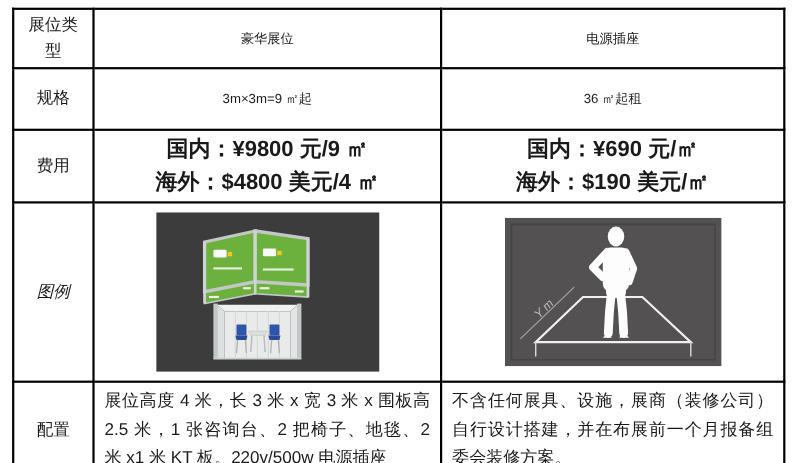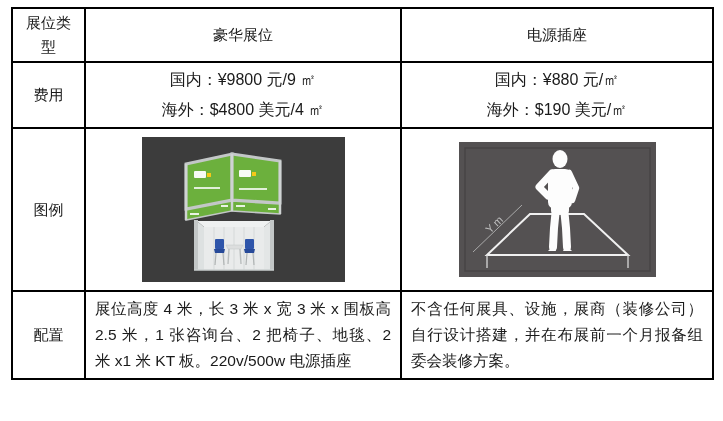--- a/index.html
+++ b/index.html
@@ -16,25 +16,25 @@
     border:2px solid #000;
     padding:2px 6px;
     font-size:15px;
     vertical-align:middle;
     overflow:hidden;
   }
   col.c1{width:73px;} col.c2{width:316px;} col.c3{width:312px;}
   tr.r-head td{height:46px;}
   tr.r-spec td{height:50px;}
   tr.r-fee  td{height:57px;}
-  tr.r-legend td{height:157px;}
+  tr.r-legend td{height:157px;font-style:italic;}
   tr.r-config td{height:74px;}
   td.lab{text-align:center;line-height:24px;padding:2px 7px;}
-  td.cen{text-align:center;font-size:15px;margin-top:12px;}
-  .fee-line{line-height:30px;text-align:center;font-size:16px;}
+  td.cen{text-align:center;font-size:12px;margin-top:12px;}
+  .fee-line{line-height:30px;text-align:center;font-size:20px;font-weight:bold;}
   td.fig{text-align:center;vertical-align:middle;padding:0;}
   td.cfg{
     font-size:15.5px;line-height:26px;text-align:justify;
     padding:4px 9px;vertical-align:middle;
   }
   svg{display:inline-block;vertical-align:middle;}
 </style>
 </head>
 <body>
 
@@ -45,29 +45,34 @@
       <col class="c3">
     </colgroup>
 
   <tbody>
       <tr class="r-head">
     <td class="lab">展位类型</td>
     <td class="cen">豪华展位</td>
     <td class="cen">电源插座</td>
   </tr>
 
+  <tr class="r-spec">
+    <td class="lab">规格</td>
+    <td class="cen">3m×3m=9 ㎡起</td>
+    <td class="cen">36 ㎡起租</td>
+  </tr>
 
   <tr class="r-fee">
     <td class="lab">费用</td>
     <td>
       <div class="fee-line">国内：¥9800 元/9 ㎡</div>
       <div class="fee-line">海外：$4800 美元/4 ㎡</div>
     </td>
     <td>
-      <div class="fee-line">国内：¥880 元/㎡</div>
+      <div class="fee-line">国内：¥690 元/㎡</div>
       <div class="fee-line">海外：$190 美元/㎡</div>
     </td>
   </tr>
 
   <tr class="r-legend">
     <td class="lab">图例</td>
 
     <td class="fig">
       
       <svg width="203" height="145" viewBox="0 0 203 145">

